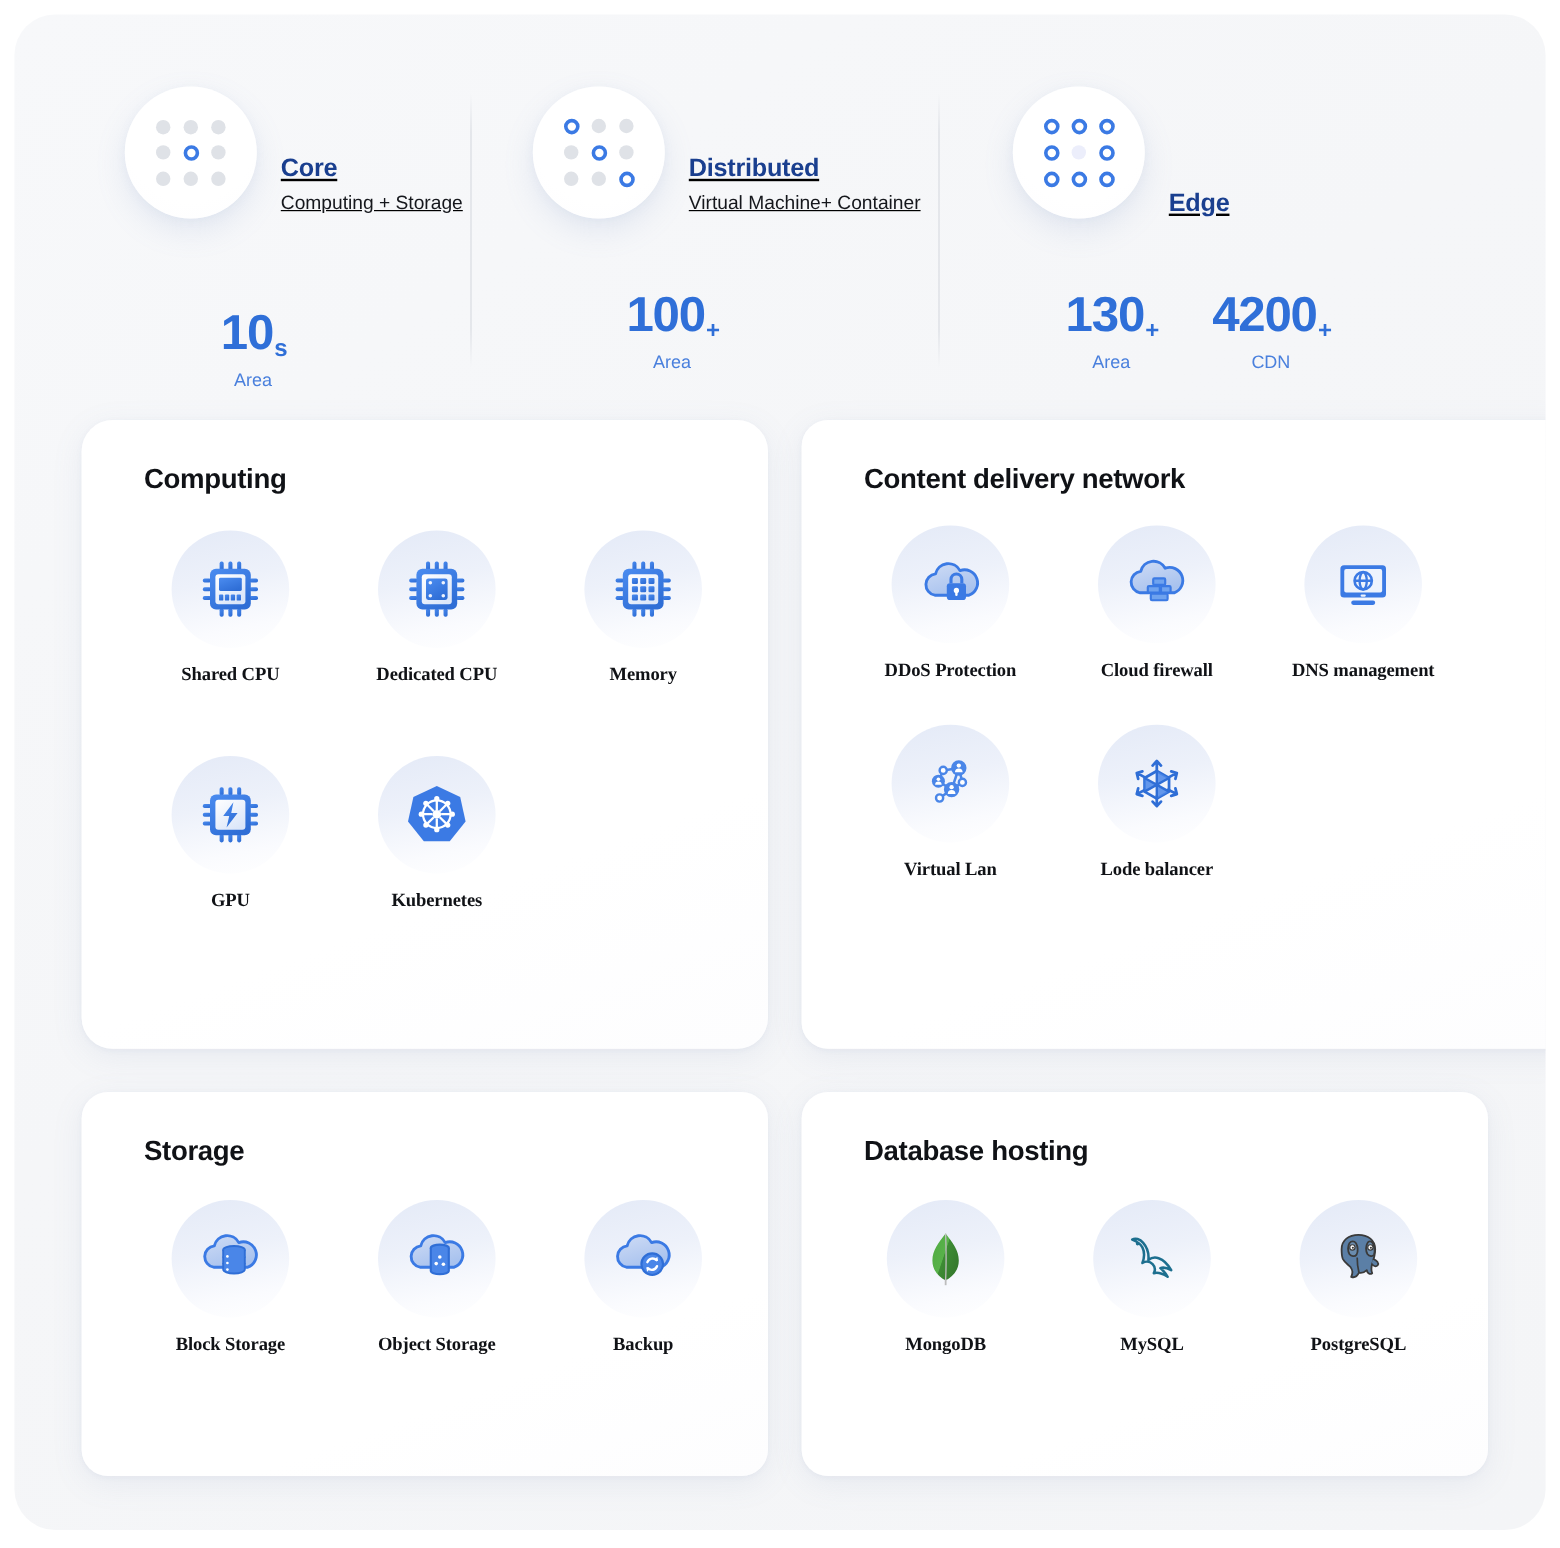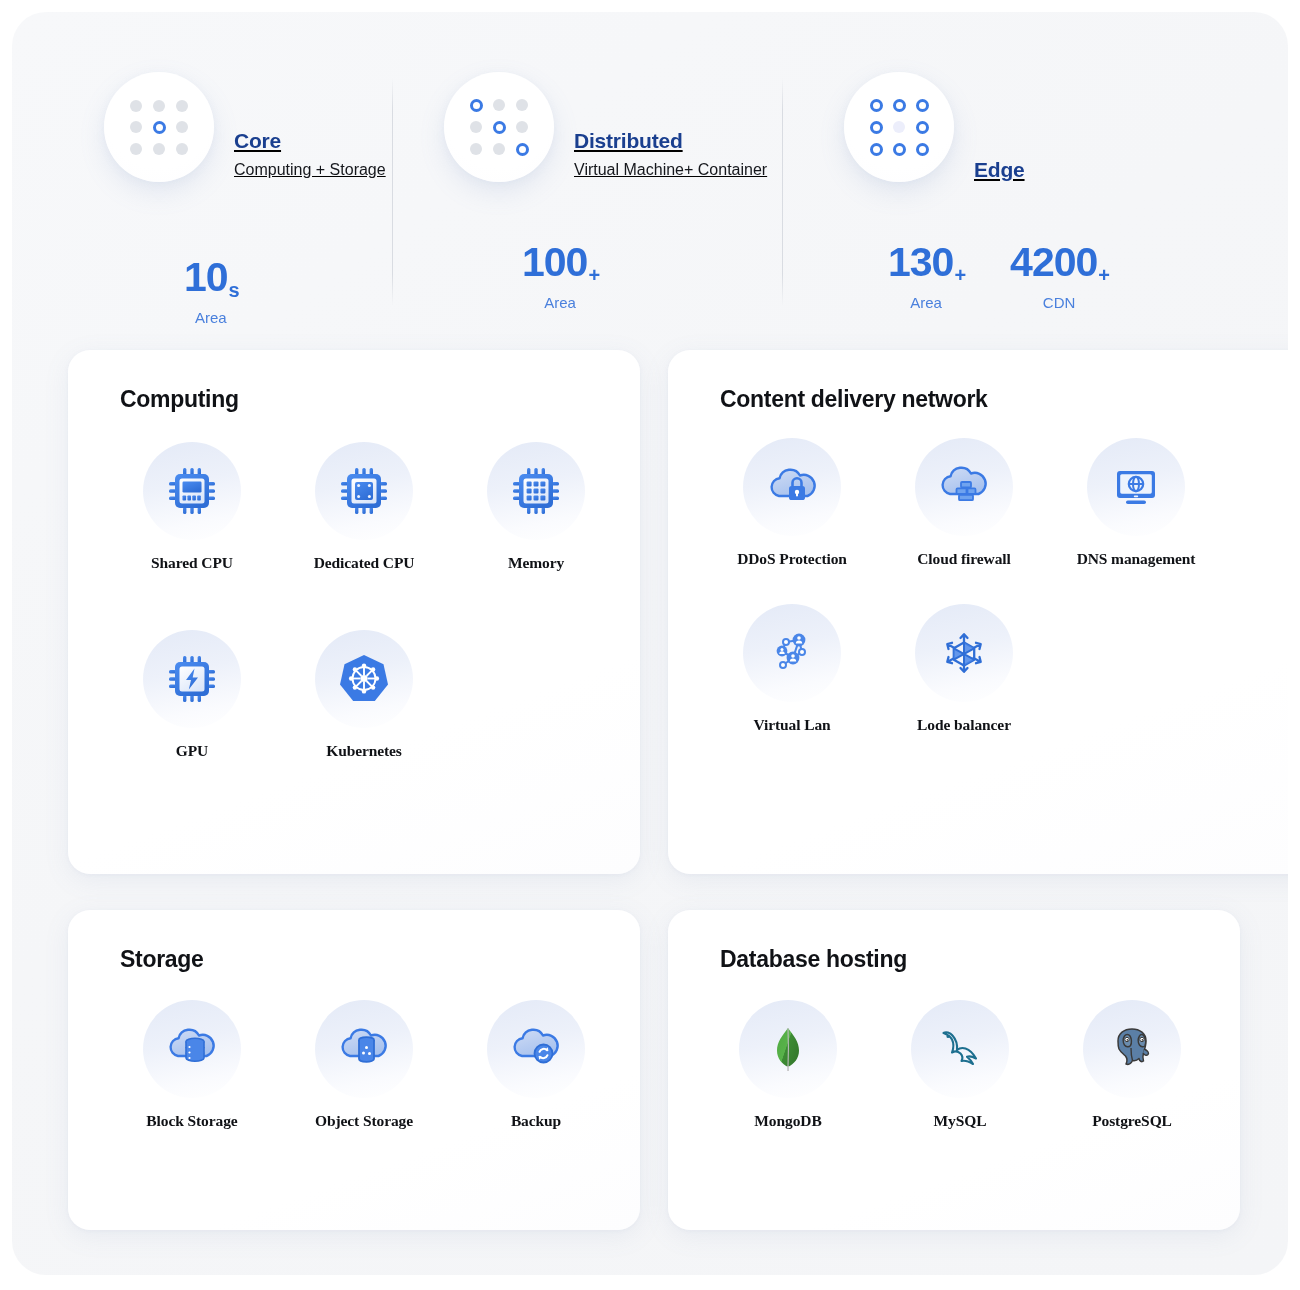--- a/index.html
+++ b/index.html
@@ -167,21 +167,21 @@
         <div class="stat-num"><span>130</span><sup>+</sup></div>
         <div class="stat-lbl">Area</div>
       </div>
       <div class="stat">
         <div class="stat-num"><span>4200</span><sup>+</sup></div>
         <div class="stat-lbl">CDN</div>
       </div>
     </div>
   </div>
 
-  <div class="card" style="left:56px; top:338px; width:572px; height:524px;">
+  <div class="card" style="left:56px; top:338px; width:572px; height:524px;border-radius:26px;">
     <div class="card-title">Computing</div>
     <div class="grid" style="top:92px;">
 
       <div class="item">
         <div class="icon-circle">
           <svg width="56" height="56" viewBox="0 0 56 56">
             <defs>
                 <linearGradient id="g1" x1="0" y1="0" x2="0.6" y2="1">
               <stop offset="0" stop-color="#4b8cf0"></stop>
                   <stop offset="1" stop-color="#2f6ed6"></stop>

